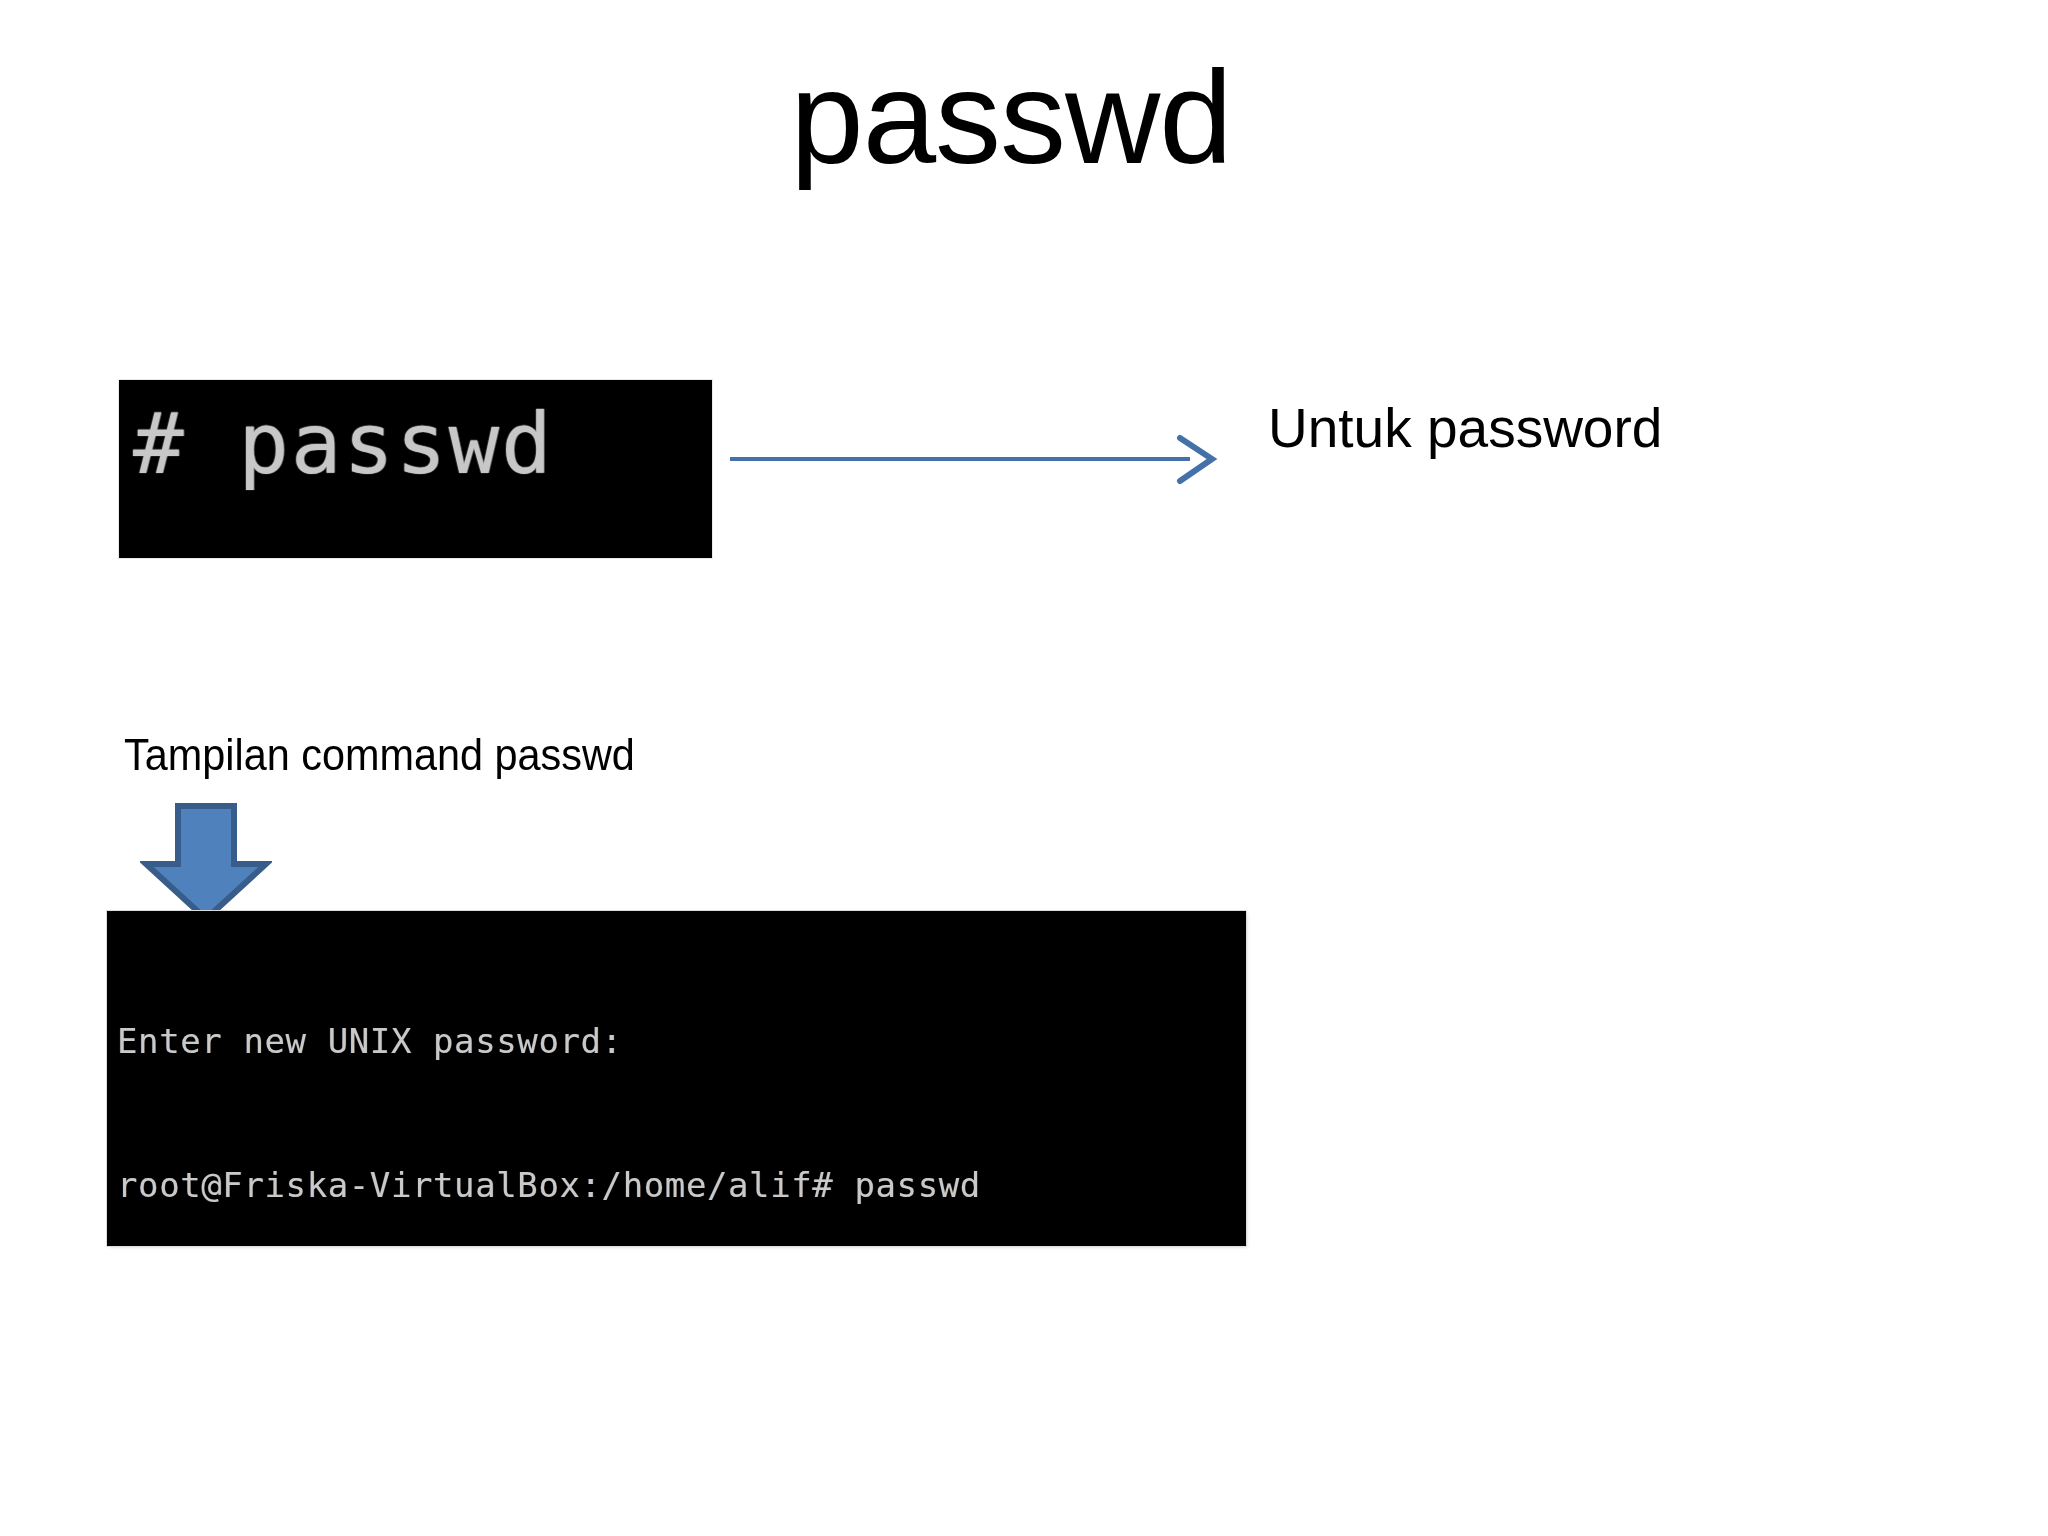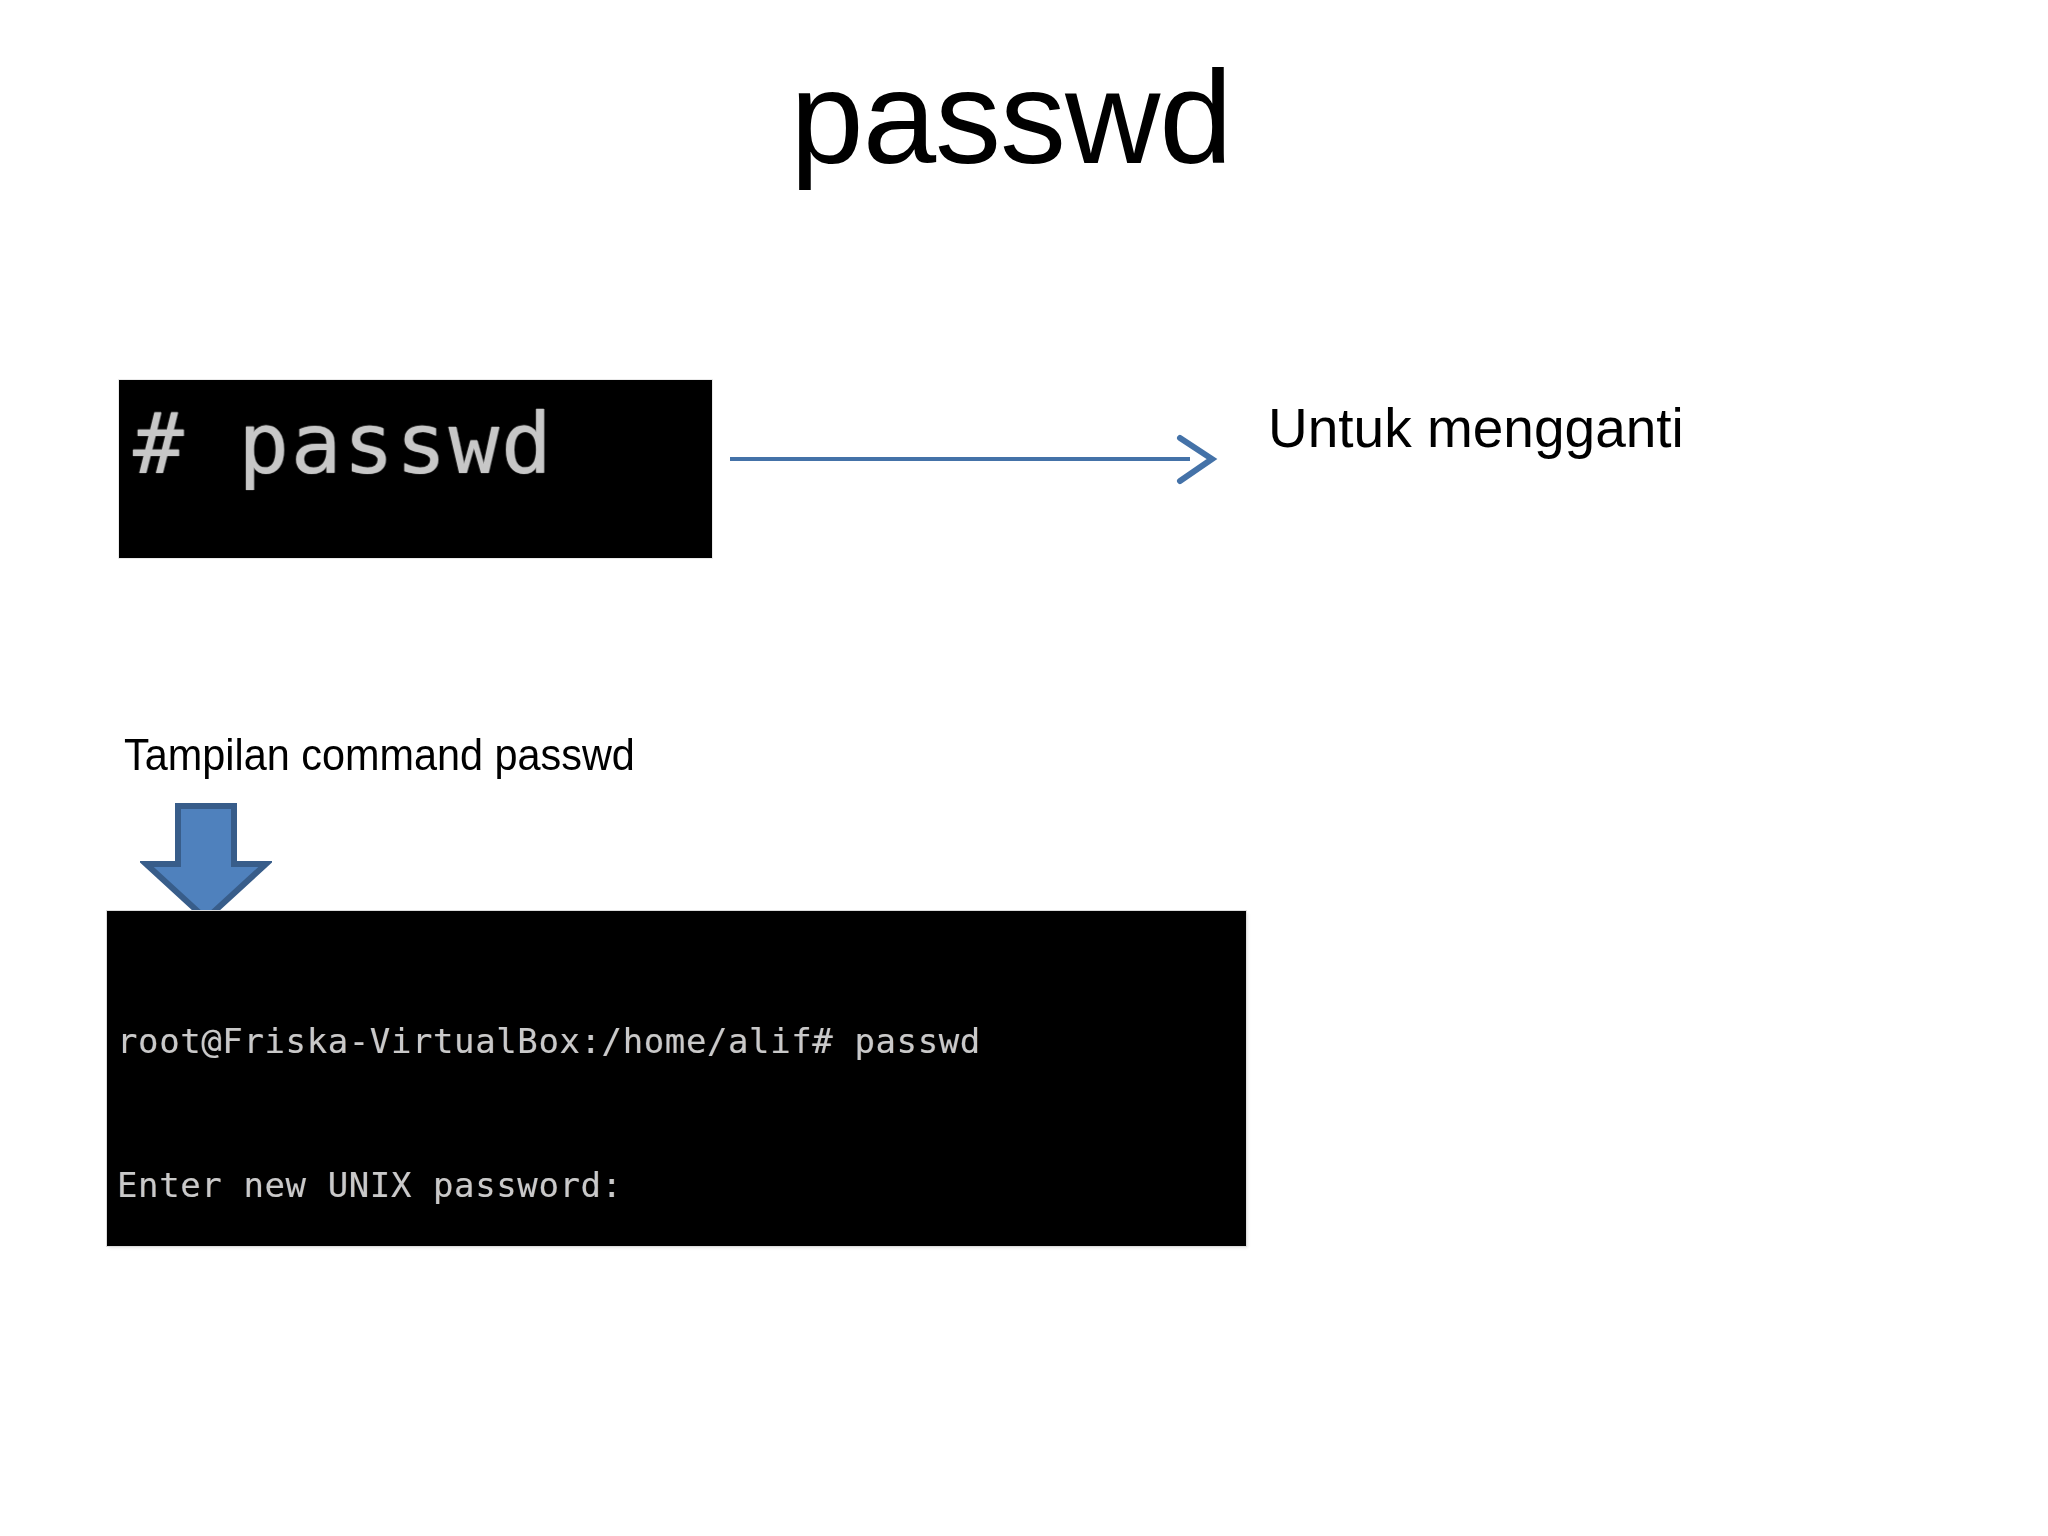--- a/index.html
+++ b/index.html
@@ -143,32 +143,32 @@
 </div>
 
 <div class="right-arrow">
   <svg width="490" height="56" viewBox="0 0 490 56" xmlns="http://www.w3.org/2000/svg">
     <line x1="2" y1="27" x2="462" y2="27" stroke="#4472a8" stroke-width="4"></line>
     <polyline points="452,6 484,27 452,49" fill="none" stroke="#4472a8" stroke-width="6" stroke-linecap="round" stroke-linejoin="miter"></polyline>
   </svg>
 </div>
 
 <div class="caption-right">
-  <span class="line">Untuk mengganti</span>
+  <span class="line">Untuk password</span>
 </div>
 
 <div class="caption-sub">Tampilan command passwd</div>
 
 <div class="down-arrow">
   <svg width="132" height="122" viewBox="0 0 132 122" xmlns="http://www.w3.org/2000/svg">
     <polygon points="38,4 94,4 94,62 126,62 66,117 6,62 38,62" fill="#4f81bd" stroke="#385d8a" stroke-width="6" stroke-linejoin="miter"></polygon>
   </svg>
 </div>
 
 <div class="terminal-shot">
   <div class="terminal-lines">
+    <span class="tline">Enter new UNIX password:</span>
     <span class="tline">root@Friska-VirtualBox:/home/alif# passwd</span>
-    <span class="tline">Enter new UNIX password:</span>
     
     
     
   </div>
 </div>
 
 </body></html>

